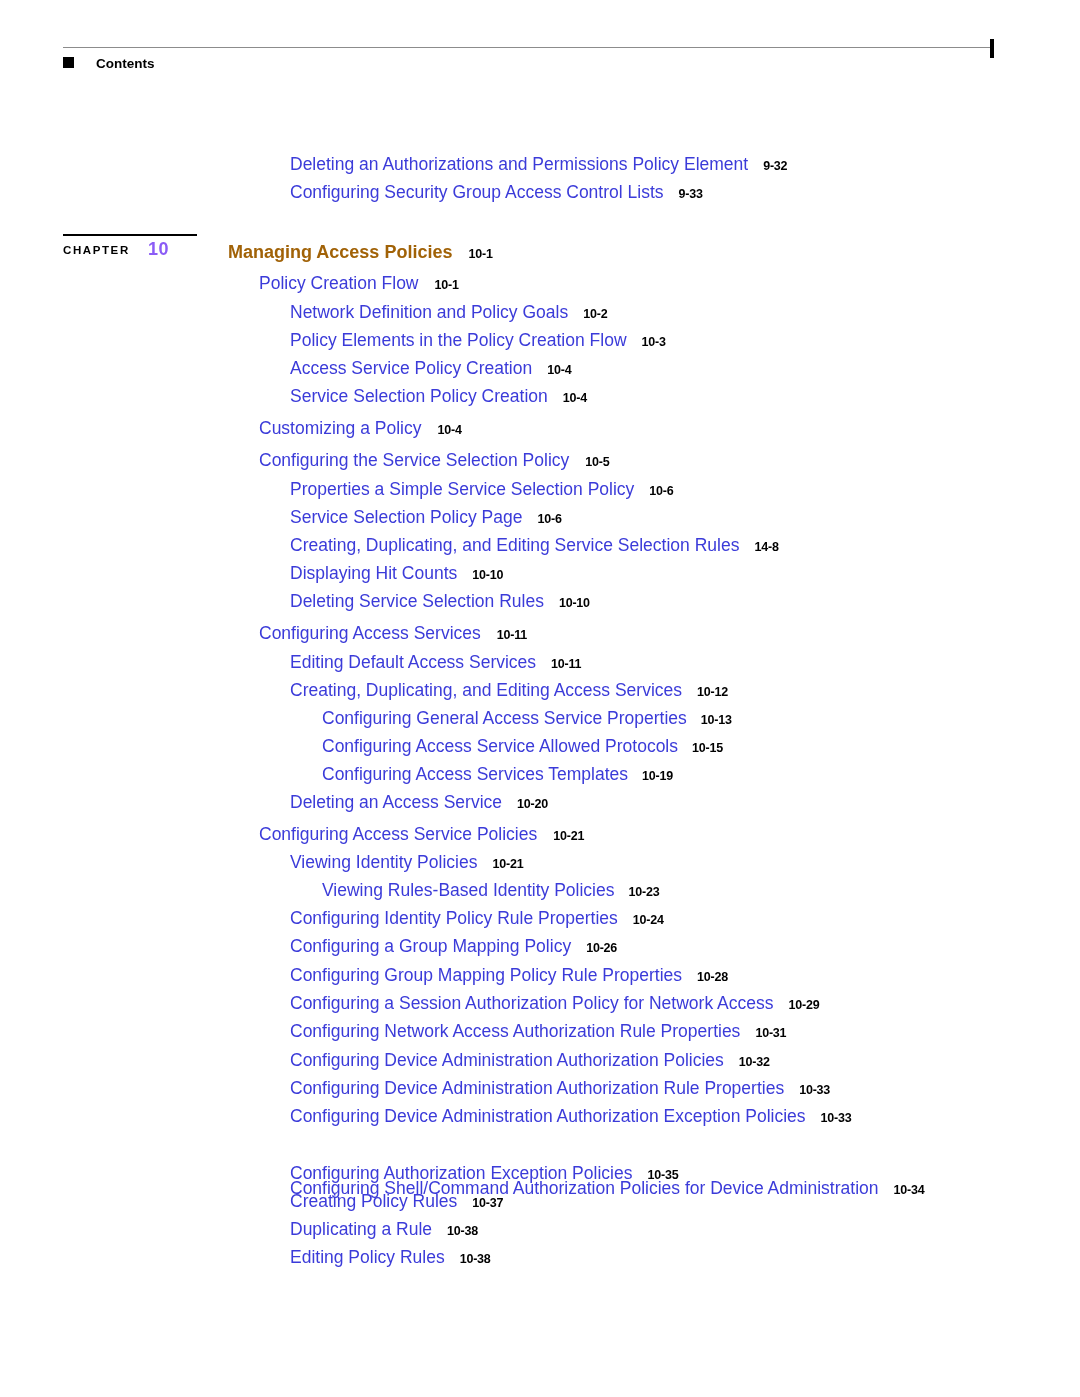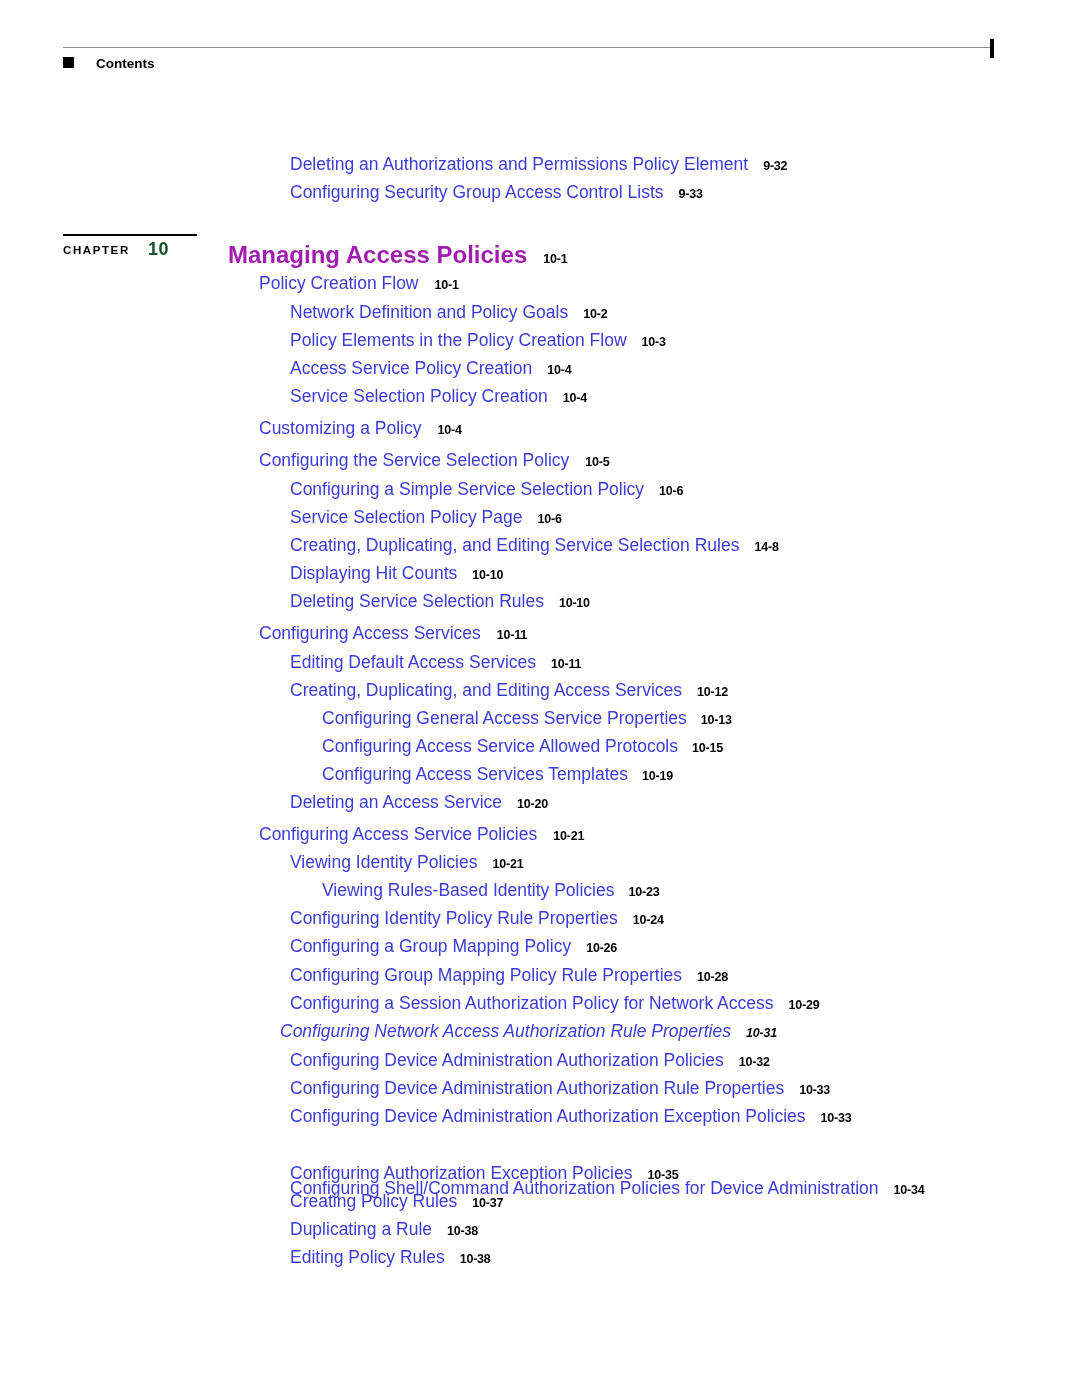--- a/index.html
+++ b/index.html
@@ -90,21 +90,21 @@
     color: #000000;
     white-space: nowrap;
   }
   .chapter-num {
     position: absolute;
     left: 85px;
     top: 5px;
     font-size: 18px;
     font-weight: bold;
     letter-spacing: 0.5px;
-    color: #14532d;
+    color: #8b5cf6;
     white-space: nowrap;
   }
 
   
   .toc {
     position: absolute;
     left: 0;
     top: 0;
     width: 1080px;
   }
@@ -113,23 +113,23 @@
     white-space: nowrap;
     line-height: 1;
     text-align: center;
   }
   .toc-title {
     color: #3b3bd9;
     font-size: 17.5px;
     font-weight: normal;
   }
   .toc-entry.chapter-entry .toc-title {
-    color: #a21caf;
-    font-weight: bold;
-    font-size: 24px;
+    color: #a16207;
+    font-weight: bold;
+    font-size: 18px;
   }
   .toc-page {
     color: #000000;
     font-size: 12.5px;
     font-weight: bold;
     letter-spacing: -0.2px;
   }
   .gap-lvl0 { display:inline-block; width: 16px; }
   .gap-lvl1 { display:inline-block; width: 15px; }
   .gap-lvl2 { display:inline-block; width: 14px; }
@@ -165,40 +165,40 @@
       <div class="toc-entry" style="left: 290px; top: 156px;"><span class="toc-title">Deleting an Authorizations and Permissions Policy Element</span><span class="gap-lvl1"></span><span class="toc-page">9-32</span></div>
       <div class="toc-entry" style="left: 290px; top: 184px;"><span class="toc-title">Configuring Security Group Access Control Lists</span><span class="gap-lvl1"></span><span class="toc-page">9-33</span></div>
       <div class="toc-entry chapter-entry" style="left: 228px; top: 243px;"><span class="toc-title">Managing Access Policies</span><span class="gap-lvl0"></span><span class="toc-page">10-1</span></div>
       <div class="toc-entry" style="left: 259px; top: 275px;"><span class="toc-title">Policy Creation Flow</span><span class="gap-lvl0"></span><span class="toc-page">10-1</span></div>
       <div class="toc-entry" style="left: 290px; top: 304px;"><span class="toc-title">Network Definition and Policy Goals</span><span class="gap-lvl1"></span><span class="toc-page">10-2</span></div>
       <div class="toc-entry" style="left: 290px; top: 332px;"><span class="toc-title">Policy Elements in the Policy Creation Flow</span><span class="gap-lvl1"></span><span class="toc-page">10-3</span></div>
       <div class="toc-entry" style="left: 290px; top: 360px;"><span class="toc-title">Access Service Policy Creation</span><span class="gap-lvl1"></span><span class="toc-page">10-4</span></div>
       <div class="toc-entry" style="left: 290px; top: 388px;"><span class="toc-title">Service Selection Policy Creation</span><span class="gap-lvl1"></span><span class="toc-page">10-4</span></div>
       <div class="toc-entry" style="left: 259px; top: 420px;"><span class="toc-title">Customizing a Policy</span><span class="gap-lvl0"></span><span class="toc-page">10-4</span></div>
       <div class="toc-entry" style="left: 259px; top: 452px;"><span class="toc-title">Configuring the Service Selection Policy</span><span class="gap-lvl0"></span><span class="toc-page">10-5</span></div>
-      <div class="toc-entry" style="left: 290px; top: 481px;"><span class="toc-title">Configuring a Simple Service Selection Policy</span><span class="gap-lvl1"></span><span class="toc-page">10-6</span></div>
+      <div class="toc-entry" style="left: 290px; top: 481px;"><span class="toc-title">Properties a Simple Service Selection Policy</span><span class="gap-lvl1"></span><span class="toc-page">10-6</span></div>
       <div class="toc-entry" style="left: 290px; top: 509px;"><span class="toc-title">Service Selection Policy Page</span><span class="gap-lvl1"></span><span class="toc-page">10-6</span></div>
       <div class="toc-entry" style="left: 290px; top: 537px;"><span class="toc-title">Creating, Duplicating, and Editing Service Selection Rules</span><span class="gap-lvl1"></span><span class="toc-page">14-8</span></div>
       <div class="toc-entry" style="left: 290px; top: 565px;"><span class="toc-title">Displaying Hit Counts</span><span class="gap-lvl1"></span><span class="toc-page">10-10</span></div>
       <div class="toc-entry" style="left: 290px; top: 593px;"><span class="toc-title">Deleting Service Selection Rules</span><span class="gap-lvl1"></span><span class="toc-page">10-10</span></div>
       <div class="toc-entry" style="left: 259px; top: 625px;"><span class="toc-title">Configuring Access Services</span><span class="gap-lvl0"></span><span class="toc-page">10-11</span></div>
       <div class="toc-entry" style="left: 290px; top: 654px;"><span class="toc-title">Editing Default Access Services</span><span class="gap-lvl1"></span><span class="toc-page">10-11</span></div>
       <div class="toc-entry" style="left: 290px; top: 682px;"><span class="toc-title">Creating, Duplicating, and Editing Access Services</span><span class="gap-lvl1"></span><span class="toc-page">10-12</span></div>
       <div class="toc-entry" style="left: 322px; top: 710px;"><span class="toc-title">Configuring General Access Service Properties</span><span class="gap-lvl2"></span><span class="toc-page">10-13</span></div>
       <div class="toc-entry" style="left: 322px; top: 738px;"><span class="toc-title">Configuring Access Service Allowed Protocols</span><span class="gap-lvl2"></span><span class="toc-page">10-15</span></div>
       <div class="toc-entry" style="left: 322px; top: 766px;"><span class="toc-title">Configuring Access Services Templates</span><span class="gap-lvl2"></span><span class="toc-page">10-19</span></div>
       <div class="toc-entry" style="left: 290px; top: 794px;"><span class="toc-title">Deleting an Access Service</span><span class="gap-lvl1"></span><span class="toc-page">10-20</span></div>
       <div class="toc-entry" style="left: 259px; top: 826px;"><span class="toc-title">Configuring Access Service Policies</span><span class="gap-lvl0"></span><span class="toc-page">10-21</span></div>
       <div class="toc-entry" style="left: 290px; top: 854px;"><span class="toc-title">Viewing Identity Policies</span><span class="gap-lvl1"></span><span class="toc-page">10-21</span></div>
       <div class="toc-entry" style="left: 322px; top: 882px;"><span class="toc-title">Viewing Rules-Based Identity Policies</span><span class="gap-lvl2"></span><span class="toc-page">10-23</span></div>
       <div class="toc-entry" style="left: 290px; top: 910px;"><span class="toc-title">Configuring Identity Policy Rule Properties</span><span class="gap-lvl1"></span><span class="toc-page">10-24</span></div>
       <div class="toc-entry" style="left: 290px; top: 938px;"><span class="toc-title">Configuring a Group Mapping Policy</span><span class="gap-lvl1"></span><span class="toc-page">10-26</span></div>
       <div class="toc-entry" style="left: 290px; top: 967px;"><span class="toc-title">Configuring Group Mapping Policy Rule Properties</span><span class="gap-lvl1"></span><span class="toc-page">10-28</span></div>
       <div class="toc-entry" style="left: 290px; top: 995px;"><span class="toc-title">Configuring a Session Authorization Policy for Network Access</span><span class="gap-lvl1"></span><span class="toc-page">10-29</span></div>
-      <div class="toc-entry" style="left: 280px; top: 1023px; font-style: italic;"><span class="toc-title">Configuring Network Access Authorization Rule Properties</span><span class="gap-lvl1"></span><span class="toc-page">10-31</span></div>
+      <div class="toc-entry" style="left: 290px; top: 1023px;"><span class="toc-title">Configuring Network Access Authorization Rule Properties</span><span class="gap-lvl1"></span><span class="toc-page">10-31</span></div>
       <div class="toc-entry" style="left: 290px; top: 1052px;"><span class="toc-title">Configuring Device Administration Authorization Policies</span><span class="gap-lvl1"></span><span class="toc-page">10-32</span></div>
       <div class="toc-entry" style="left: 290px; top: 1080px;"><span class="toc-title">Configuring Device Administration Authorization Rule Properties</span><span class="gap-lvl1"></span><span class="toc-page">10-33</span></div>
       <div class="toc-entry" style="left: 290px; top: 1108px;"><span class="toc-title">Configuring Device Administration Authorization Exception Policies</span><span class="gap-lvl1"></span><span class="toc-page">10-33</span></div>
       <div class="toc-entry" style="left: 290px; top: 1136px; margin-top: 44px;"><span class="toc-title">Configuring Shell/Command Authorization Policies for Device Administration</span><span class="gap-lvl1"></span><span class="toc-page">10-34</span></div>
       <div class="toc-entry" style="left: 290px; top: 1165px;"><span class="toc-title">Configuring Authorization Exception Policies</span><span class="gap-lvl1"></span><span class="toc-page">10-35</span></div>
       <div class="toc-entry" style="left: 290px; top: 1193px;"><span class="toc-title">Creating Policy Rules</span><span class="gap-lvl1"></span><span class="toc-page">10-37</span></div>
       <div class="toc-entry" style="left: 290px; top: 1221px;"><span class="toc-title">Duplicating a Rule</span><span class="gap-lvl1"></span><span class="toc-page">10-38</span></div>
       <div class="toc-entry" style="left: 290px; top: 1249px;"><span class="toc-title">Editing Policy Rules</span><span class="gap-lvl1"></span><span class="toc-page">10-38</span></div>
     </div>
 

